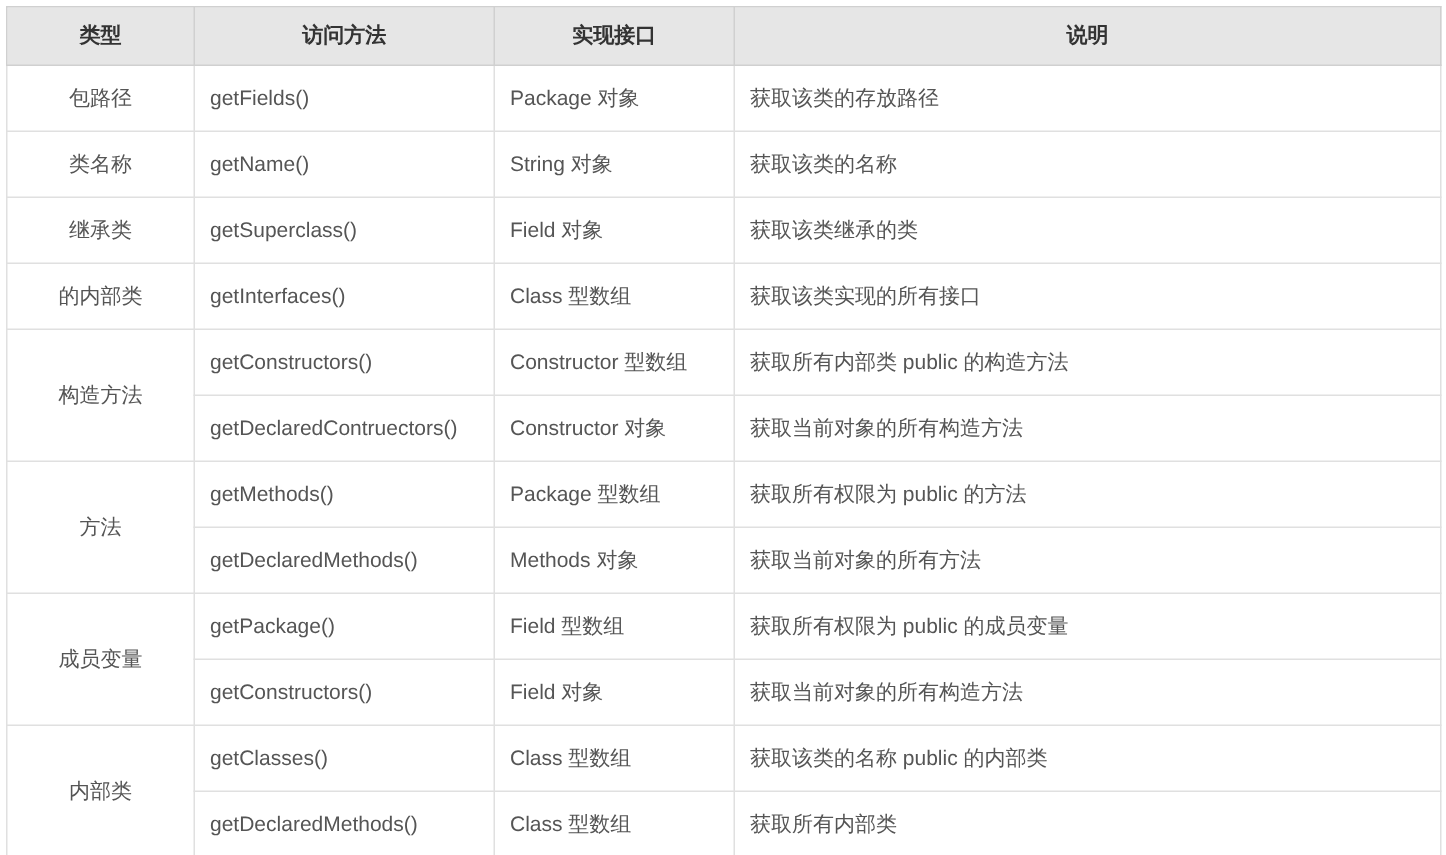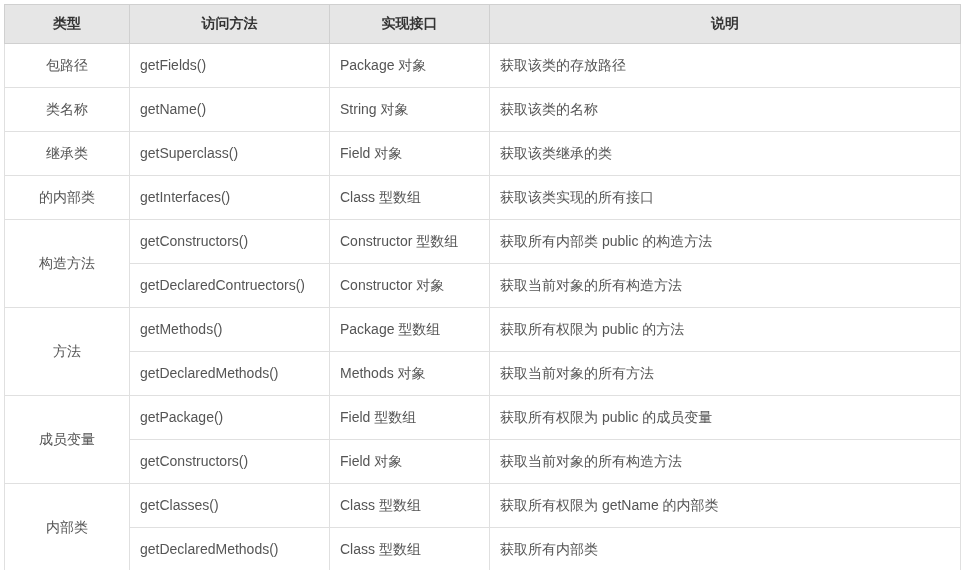--- a/index.html
+++ b/index.html
@@ -115,21 +115,21 @@
       </tr>
       <tr>
         <td>getConstructors()</td>
         <td>Field 对象</td>
         <td>获取当前对象的所有构造方法</td>
       </tr>
       <tr>
         <td class="type-cell" rowspan="2">内部类</td>
         <td>getClasses()</td>
         <td>Class 型数组</td>
-        <td>获取所有权限为 getName 的内部类</td>
+        <td>获取该类的名称 public 的内部类</td>
       </tr>
       <tr>
         <td>getDeclaredMethods()</td>
         <td>Class 型数组</td>
         <td>获取所有内部类</td>
       </tr>
     </tbody>
 </table>
 
 </body></html>

